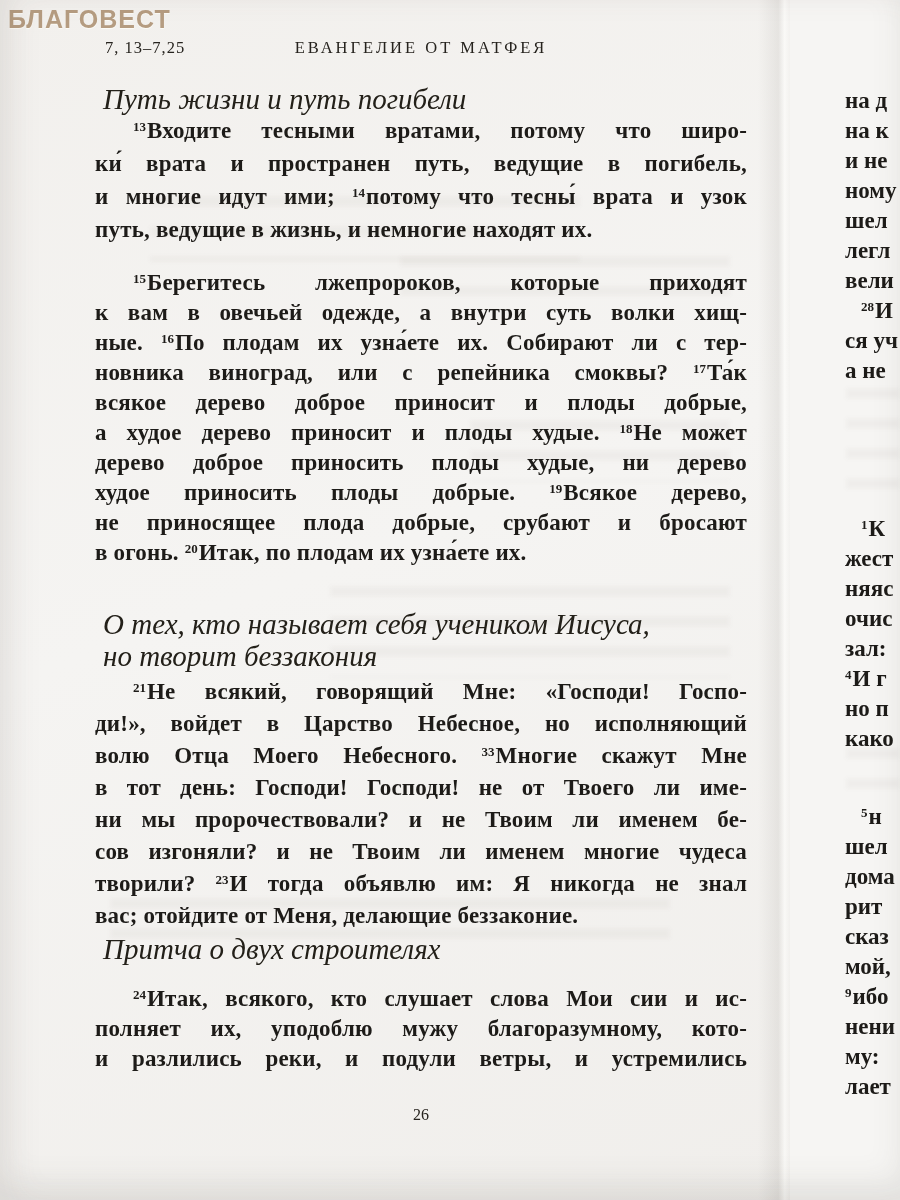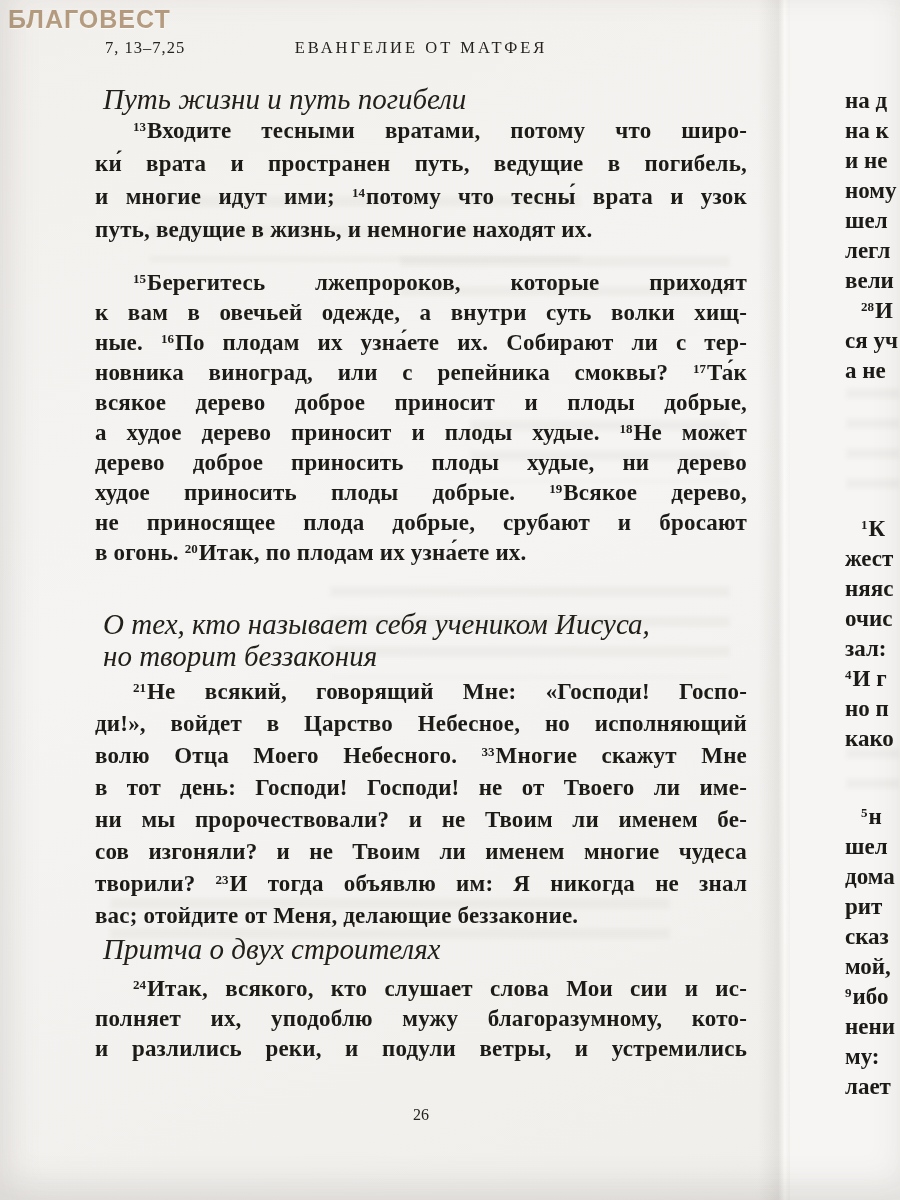--- a/index.html
+++ b/index.html
@@ -58,21 +58,21 @@
   .sec-heading {
     font-style: italic; font-size: 29px; line-height: 30px;
     padding-left: 8px; color: #232019; font-weight: normal;
   }
   .text-section:nth-of-type(3) .sec-heading { line-height: 32px; }
 
   .para { margin: 0; }
   .text-section:nth-of-type(1) .para { margin-top: 0;  }
   .text-section:nth-of-type(2) .para { margin-top: 6px; }
   .text-section:nth-of-type(3) .para { margin-top: 4px; }
-  .text-section:nth-of-type(4) .para { margin-top: 10px; }
+  .text-section:nth-of-type(4) .para { margin-top: 20px; }
 
   .line {
     font-size: 23px; font-weight: bold; letter-spacing: 0.2px;
     text-align: justify; text-align-last: justify;
     color: #1d1b18;
   }
   .text-section:nth-of-type(1) .line { line-height: 33px; }
   .text-section:nth-of-type(2) .line { line-height: 30px; }
   .text-section:nth-of-type(3) .line { line-height: 32px; }
   .text-section:nth-of-type(4) .line { line-height: 30px; }

